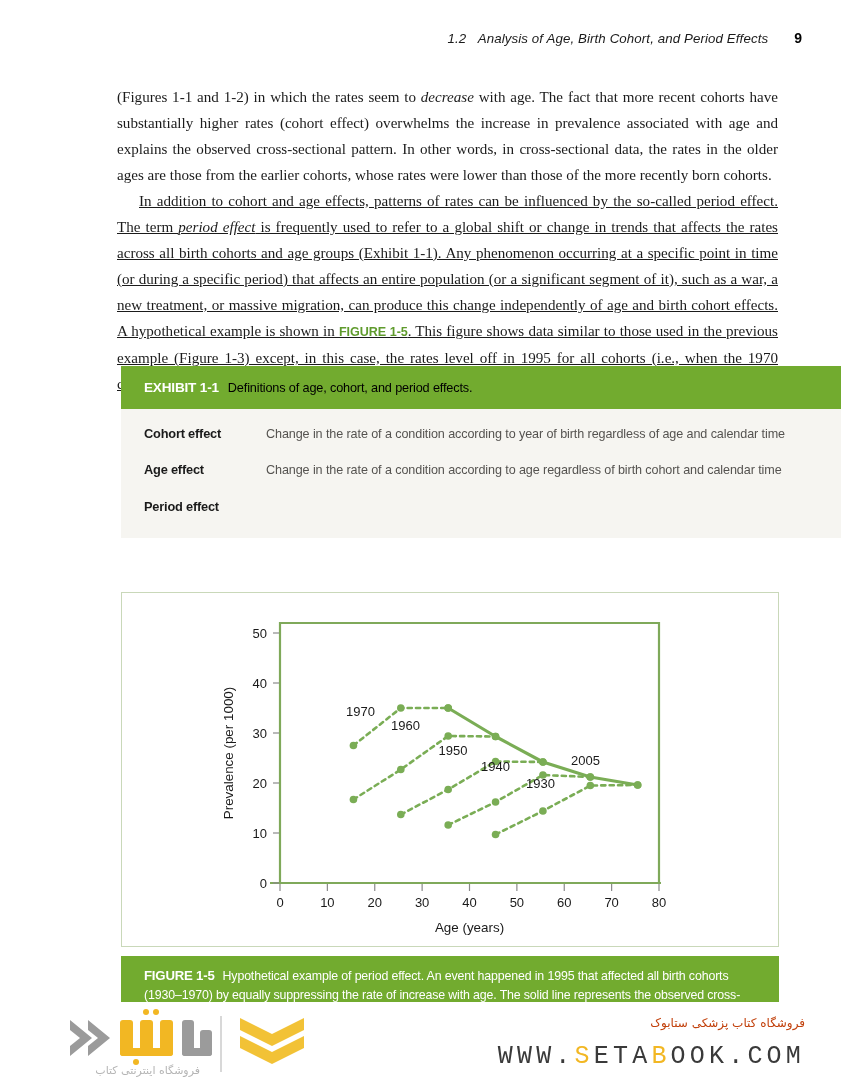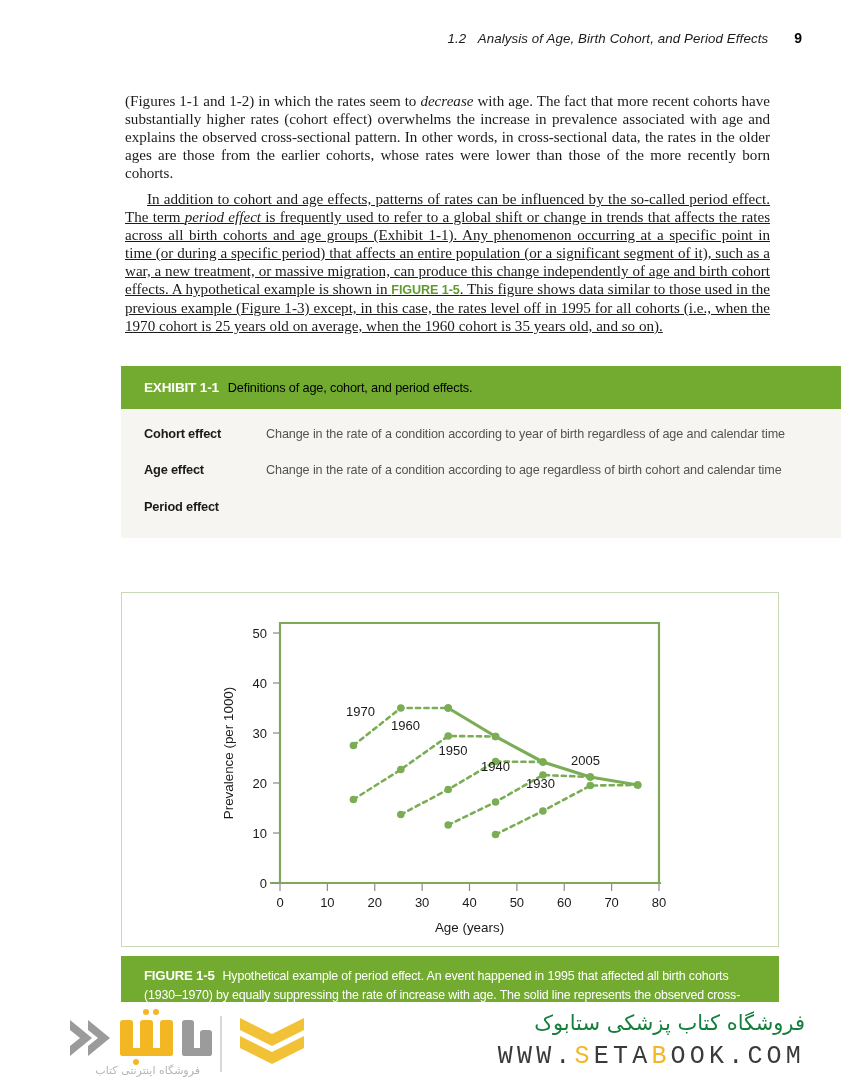--- a/index.html
+++ b/index.html
@@ -51,23 +51,23 @@
   }
 
   
   .body-col {
     position: absolute;
     left: 117px;
     top: 84px;
     width: 661px;
   }
   p.para {
-    margin: 8px;
+    margin: 0;
     font-size: 15.1px;
-    line-height: 18px;
+    line-height: 26px;
     text-align: justify;
     color: #1b1b1b;
     font-family: "Liberation Serif", serif;
     hyphens: none;
   }
   p.para.indent { text-indent: 22px; text-decoration: underline; }
   .it { font-style: italic; }
   .figref {
     font-family: "Liberation Sans", sans-serif;
     font-weight: bold;
@@ -211,22 +211,22 @@
   }
   .wm-right {
     position: absolute;
     right: 36px;
     top: 8px;
     text-align: right;
     width: 420px;
   }
   .wm-fa {
     font-family: "DejaVu Sans", sans-serif;
-    font-size: 21px;
-    color: #15803d;
+    font-size: 12px;
+    color: #c2410c;
     direction: rtl;
     line-height: 26px;
   }
   .wm-url {
     font-family: Liberation Mono, monospace;
     font-size: 25px;
     letter-spacing: 4.2px;
     color: #3a3a3a;
     margin-top: 6px;
     white-space: nowrap;

